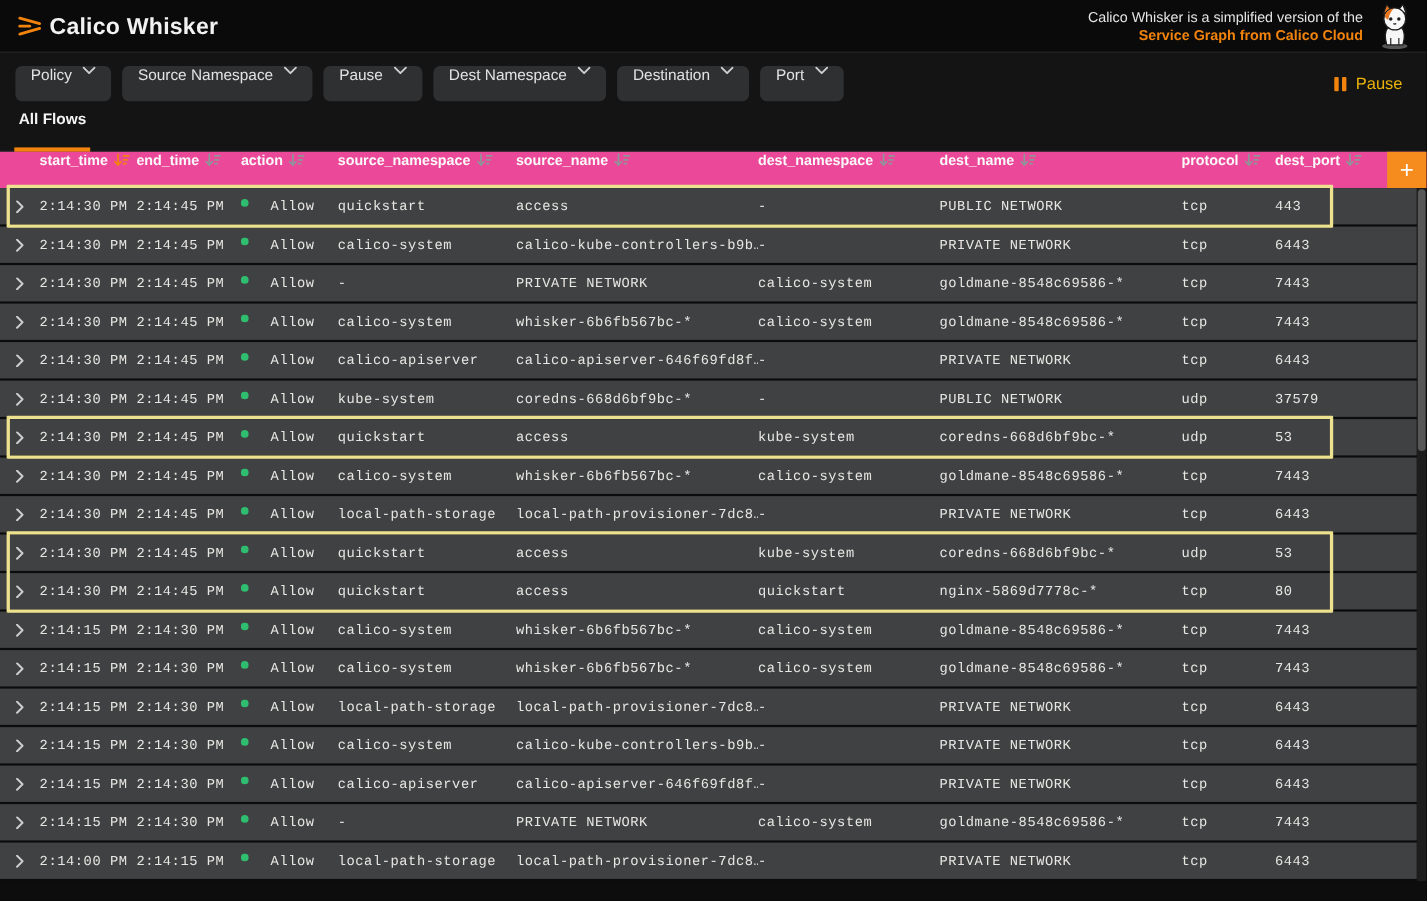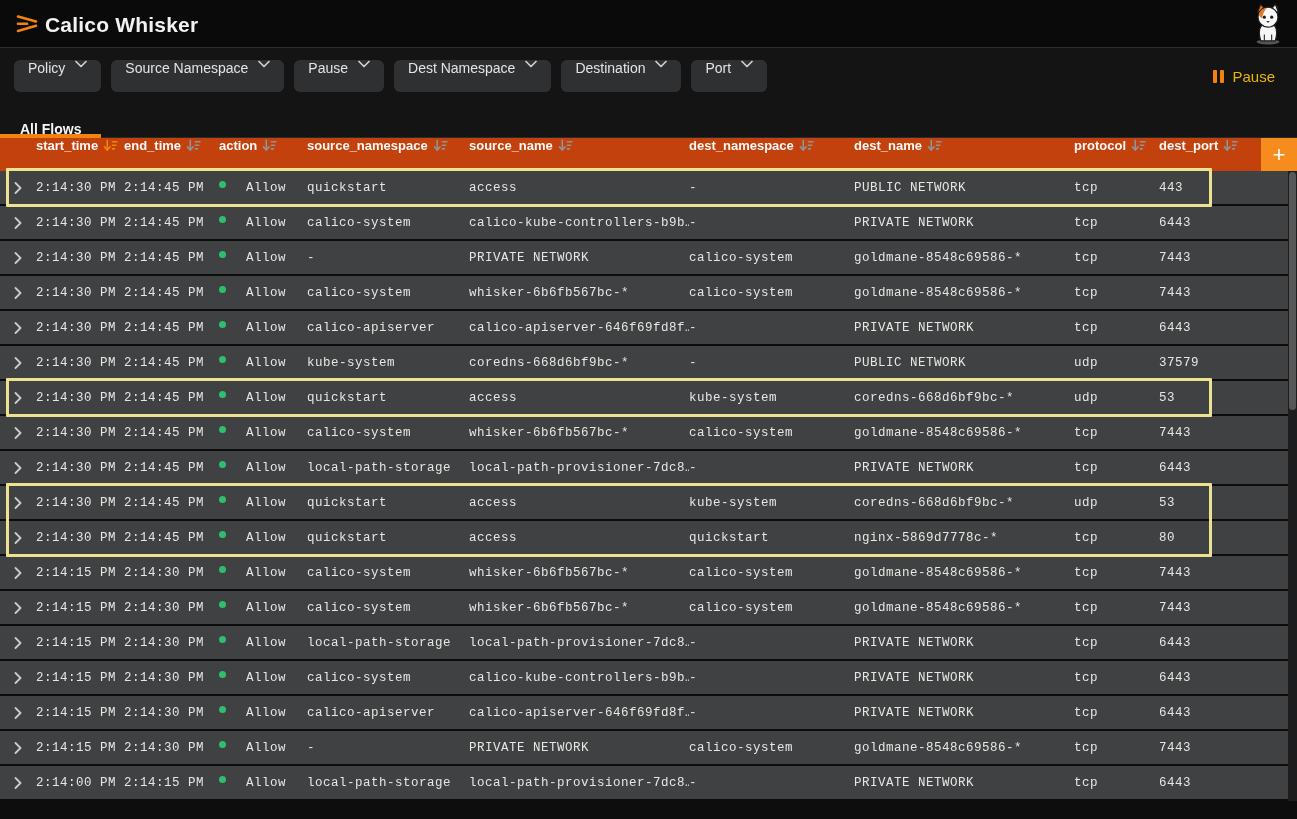--- a/index.html
+++ b/index.html
@@ -36,35 +36,35 @@
     color:#eab308; font-size:15px; font-weight:500; cursor:pointer; margin-right:8px;justify-content:center;
   }
   .pause-icon{ display:inline-flex; gap:3px; }
   .pause-icon i{ display:block; width:4px; height:13px; background:#f2830d; border-radius:1px; }
   
   .tabsbar{
     height:38px; background:#141414; display:flex; align-items:stretch;
     border-bottom:1px solid #2a2a2a;
   }
   .tab{
-    display:flex; align-items:flex-end; padding:0 20px; font-size:14px; font-weight:bold;
-    color:#8b8b8b; cursor:pointer; position:relative;
+    display:flex; align-items:flex-start; padding:0 4px; font-size:14px; font-weight:bold;
+    color:#8b8b8b; cursor:pointer; position:relative;margin-left:13px;
   }
   .tab.active{ color:#f5f5f5; }
   .tab.active::after{
     content:""; position:absolute; left:0; right:0; bottom:-1px; height:4px; background:#f2830d;
   }
   
   .grid-row{
     display:grid;
     grid-template-columns:36px 88px 95px 88px 162px 220px 165px 220px 85px 1fr;
     align-items:center; width:1288px;
   }
   .thead{
-    height:33px; background:#c2410c; position:relative; width:1297px;
+    height:33px; background:#ec4899; position:relative; width:1297px;
   }
   .th{
     display:flex; align-items:center; gap:5px; color:#fafafa;
     font-size:13px; font-weight:bold; white-space:nowrap; cursor:pointer;
   }
   .th .sort-svg{ color:#8f9498; flex:0 0 auto; }
   .th.sorted .sort-svg{ color:#f2830d; }
   .add-col-btn{
     position:absolute; right:0; top:0; width:36px; height:33px; background:#f68c1e;
     border:none; color:#fff; font-size:22px; line-height:1; cursor:pointer;
@@ -104,20 +104,24 @@
       <span>
         <svg width="27" height="27" viewBox="0 0 27 27" fill="none" stroke="#f2830d" stroke-width="2.6" stroke-linecap="round">
           <line x1="4" y1="6.5" x2="22" y2="11.5"></line>
           <line x1="4" y1="13.8" x2="13" y2="13.8"></line>
           <line x1="4" y1="21" x2="22" y2="15.8"></line>
         </svg>
       </span>
       <span class="brand-title">Calico Whisker</span>
     </div>
     <div class="topbar-spacer"></div>
+    <div class="tagline">
+      <div>Calico Whisker is a simplified version of the</div>
+      <a href="#">Service Graph from Calico Cloud</a>
+    </div>
     <span>
       <svg width="38" height="42" viewBox="0 0 36 40">
         <ellipse cx="18" cy="37" rx="11" ry="2.6" fill="#555"></ellipse>
         <path d="M11 36 Q8 26 12 21 L24 21 Q28 26 25 36 Z" fill="#f6f6f6" stroke="#1d1d1d" stroke-width="1.2"></path>
         <polygon points="8,9 11,1 15.5,6.5" fill="#e87722" stroke="#1d1d1d" stroke-width="1.1"></polygon>
         <polygon points="20.5,6.5 25,1 28,9" fill="#f6f6f6" stroke="#1d1d1d" stroke-width="1.1"></polygon>
         <polygon points="25,1 28,9 28,4" fill="#1d1d1d"></polygon>
         <circle cx="18" cy="13.5" r="9.5" fill="#f8f8f8" stroke="#1d1d1d" stroke-width="1.2"></circle>
         <path d="M9.2 11 Q10.5 5.5 17 4.5 Q13 9 12.3 14.5 Q10 13.5 9.2 11 Z" fill="#e87722"></path>
         <circle cx="14.5" cy="13.5" r="1.5" fill="#1d1d1d"></circle>

